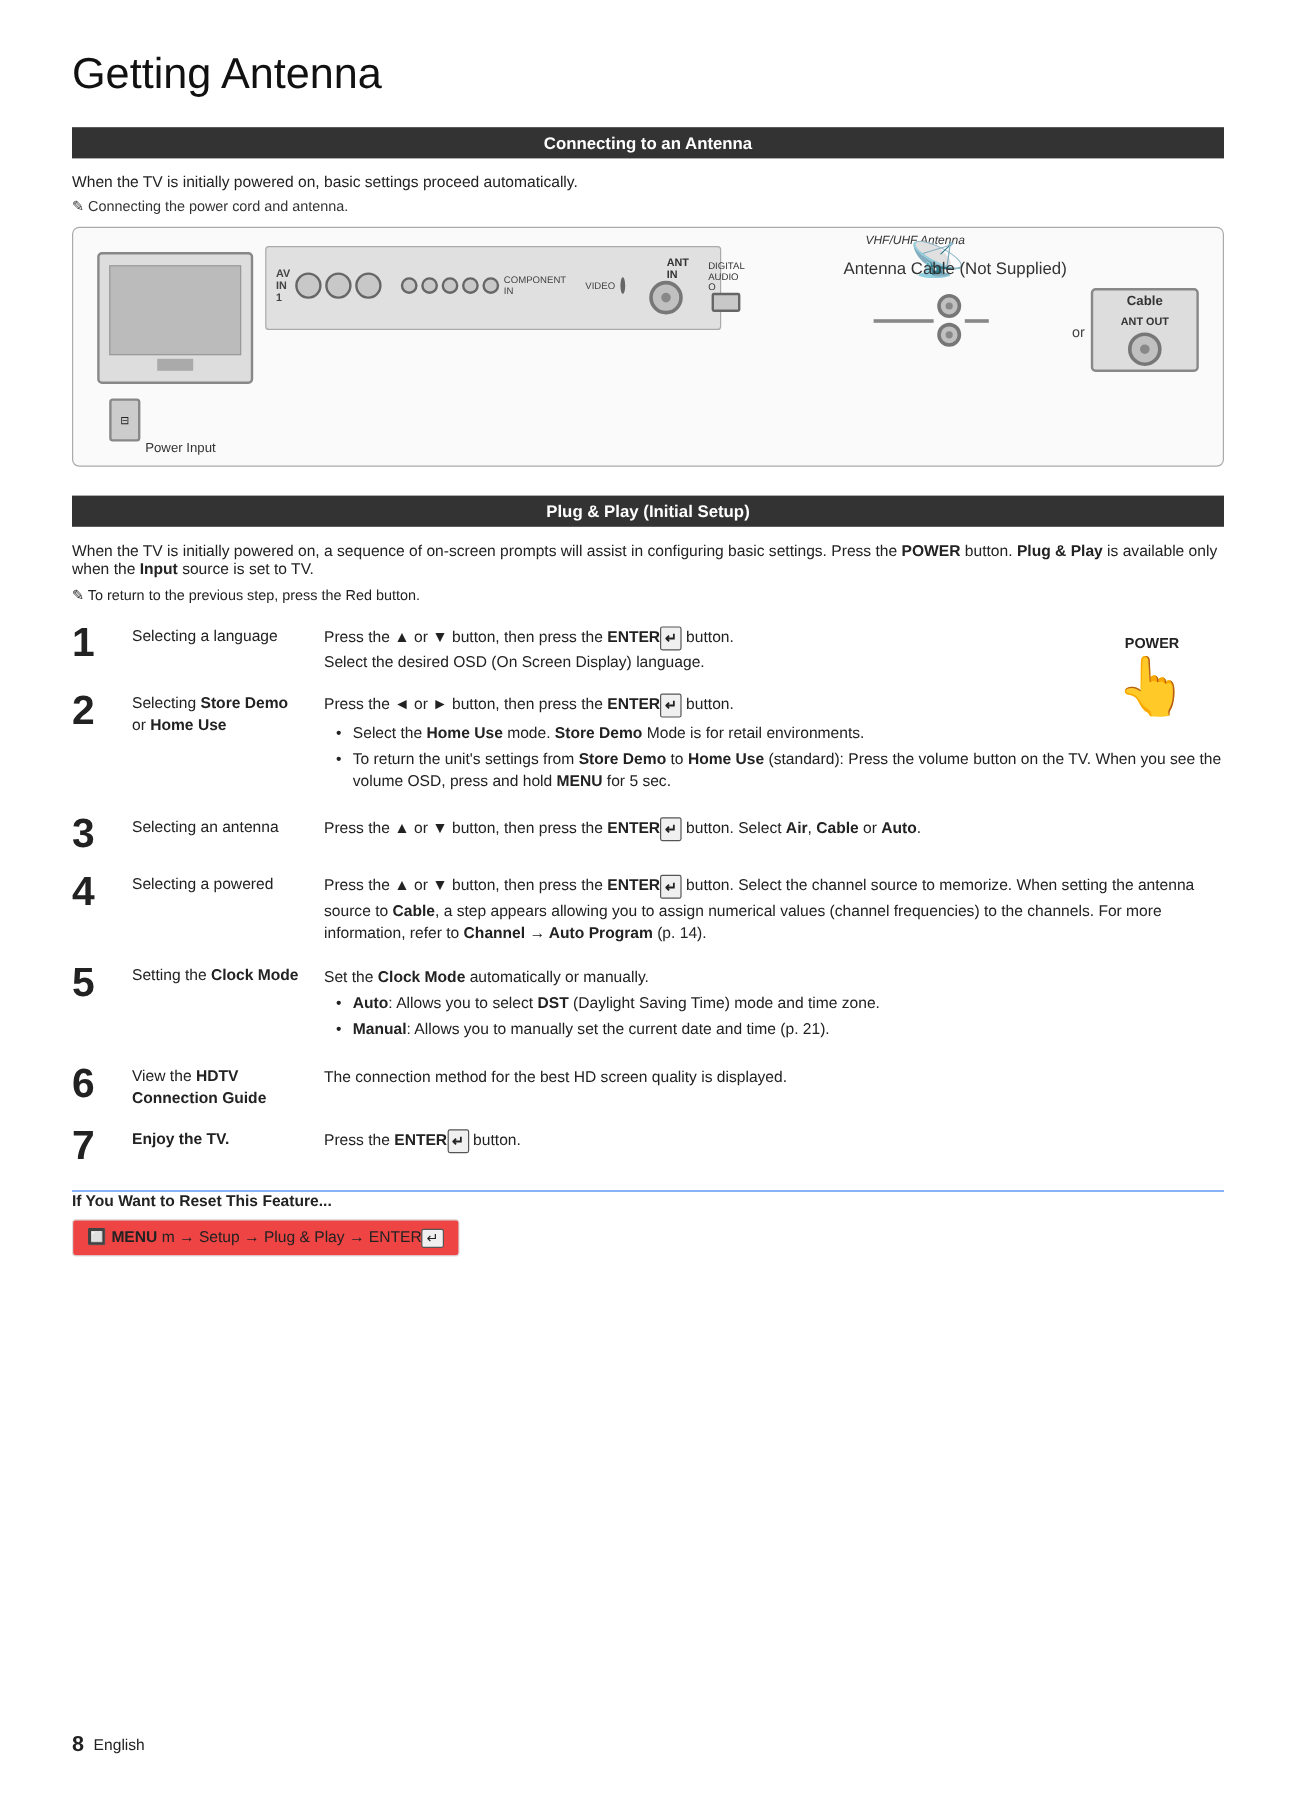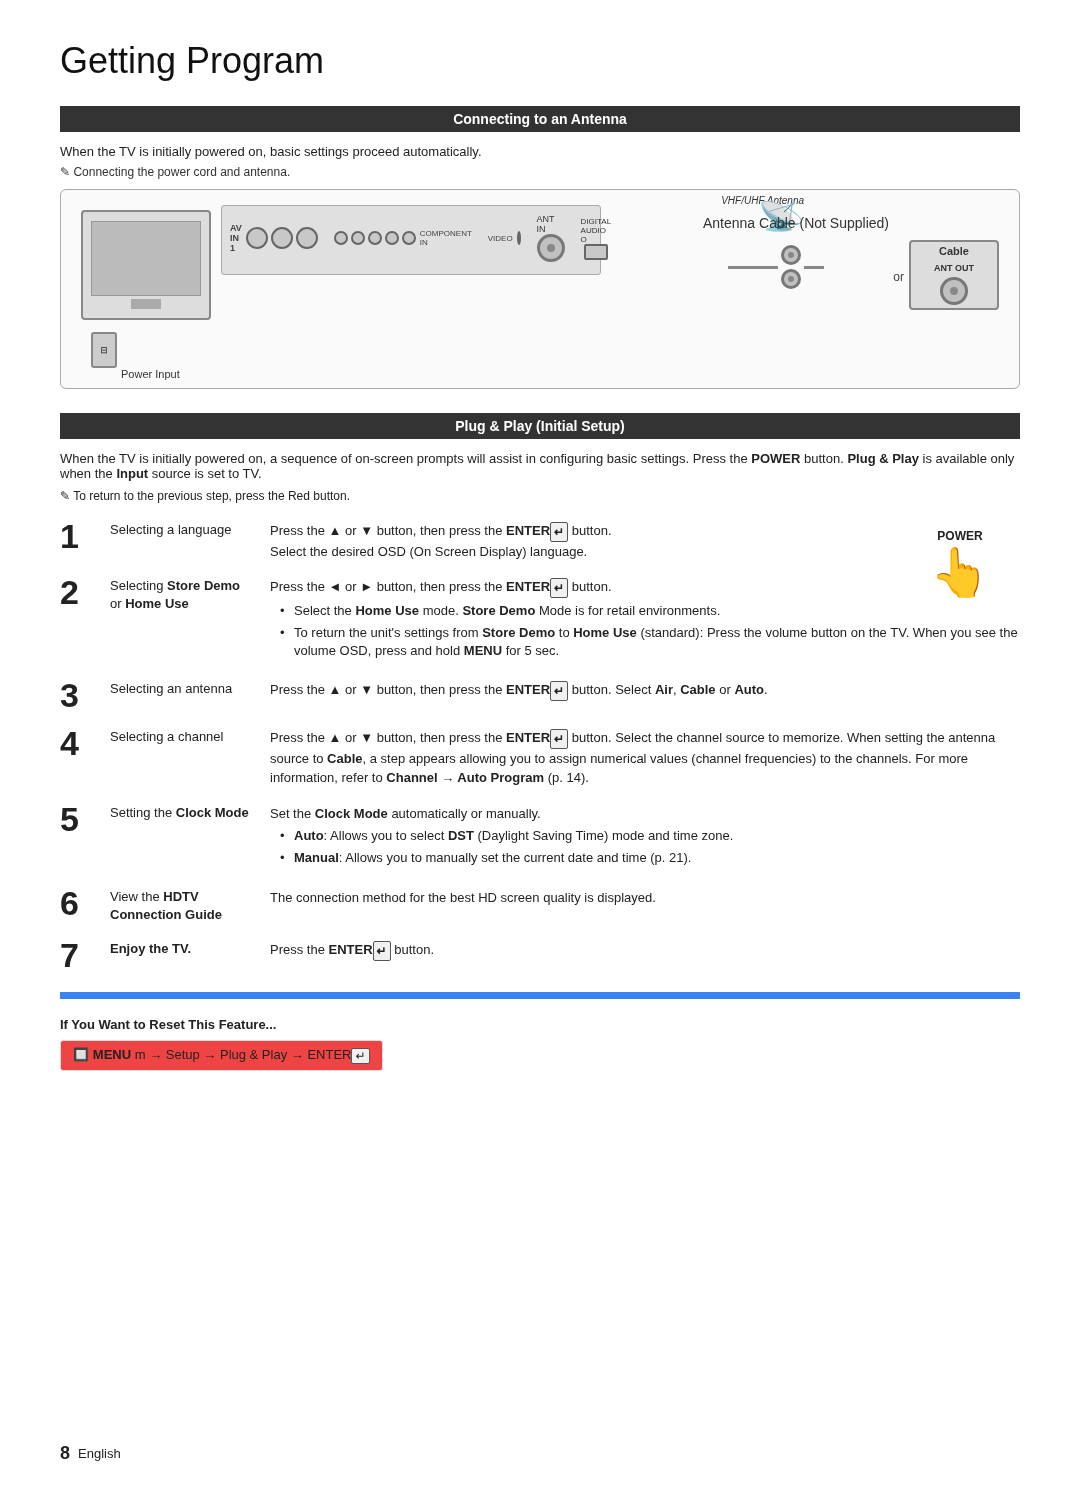--- a/index.html
+++ b/index.html
@@ -210,22 +210,22 @@
       font-weight: bold;
       margin-bottom: 6px;
     }
     .power-hand-icon {
       font-size: 48px;
       line-height: 1;
     }
     
     .reset-section {
       margin-top: 20px;
-      border-top: 7px solid #3b82f6;
-      padding-top: 18px;
+      border-top: 1px solid #3b82f6;
+      padding-top: 0;
     }
     .reset-title {
       font-weight: bold;
       font-size: 13px;
       margin-bottom: 8px;
     }
     .reset-command {
       font-size: 13px;
       background: #ef4444;
       padding: 6px 12px;
@@ -258,22 +258,23 @@
     }
     .or-text {
       position: absolute;
       right: 115px;
       top: 80px;
       font-size: 12px;
       color: #444;
     }
     .ant-in-label {
       font-size: 9px;
-      font-weight: normal;
-      color: #333;
+      font-weight: bold;
+      color: #333;
+      margin-left: 19px;
     }
     .digital-audio-label {
       font-size: 8px;
       color: #333;
     }
     
     .conn-section {
       position: absolute;
       left: 160px;
       top: 15px;
@@ -334,21 +335,21 @@
       font-size: 9px;
       font-weight: bold;
       color: #333;
       text-align: center;
       margin-top: 2px;
     }
   </style>
 </head>
 <body>
 
-<h1 class="page-title">Getting Program</h1>
+<h1 class="page-title">Getting Antenna</h1>
 
 <div>
   <div class="section-header">Connecting to an Antenna</div>
 
   <p class="intro-text">When the TV is initially powered on, basic settings proceed automatically.</p>
   <p class="note-text">Connecting the power cord and antenna.</p>
 
   <div class="antenna-diagram">
 
     <div class="tv-box">
@@ -477,21 +478,21 @@
       <div class="step-label">
         <span>Selecting an antenna</span>
       </div>
       <div class="step-content">
         Press the ▲ or ▼ button, then press the <strong>ENTER<span class="enter-symbol">↵</span></strong> button. Select <strong>Air</strong>, <strong>Cable</strong> or <strong>Auto</strong>.
       </div>
     </div>
 
     <div class="step-row">
       <div class="step-number">4</div>
-      <div class="step-label">Selecting a channel</div>
+      <div class="step-label">Selecting a powered</div>
       <div class="step-content">
         Press the ▲ or ▼ button, then press the <strong>ENTER<span class="enter-symbol">↵</span></strong> button. Select the channel source to memorize. When setting the antenna source to <strong>Cable</strong>, a step appears allowing you to assign numerical values (channel frequencies) to the channels. For more information, refer to <strong>Channel → Auto Program</strong> (p. 14).
       </div>
     </div>
 
     <div class="step-row">
       <div class="step-number">5</div>
       <div class="step-label">Setting the <strong>Clock Mode</strong></div>
       <div class="step-content">
         Set the <strong>Clock Mode</strong> automatically or manually.

